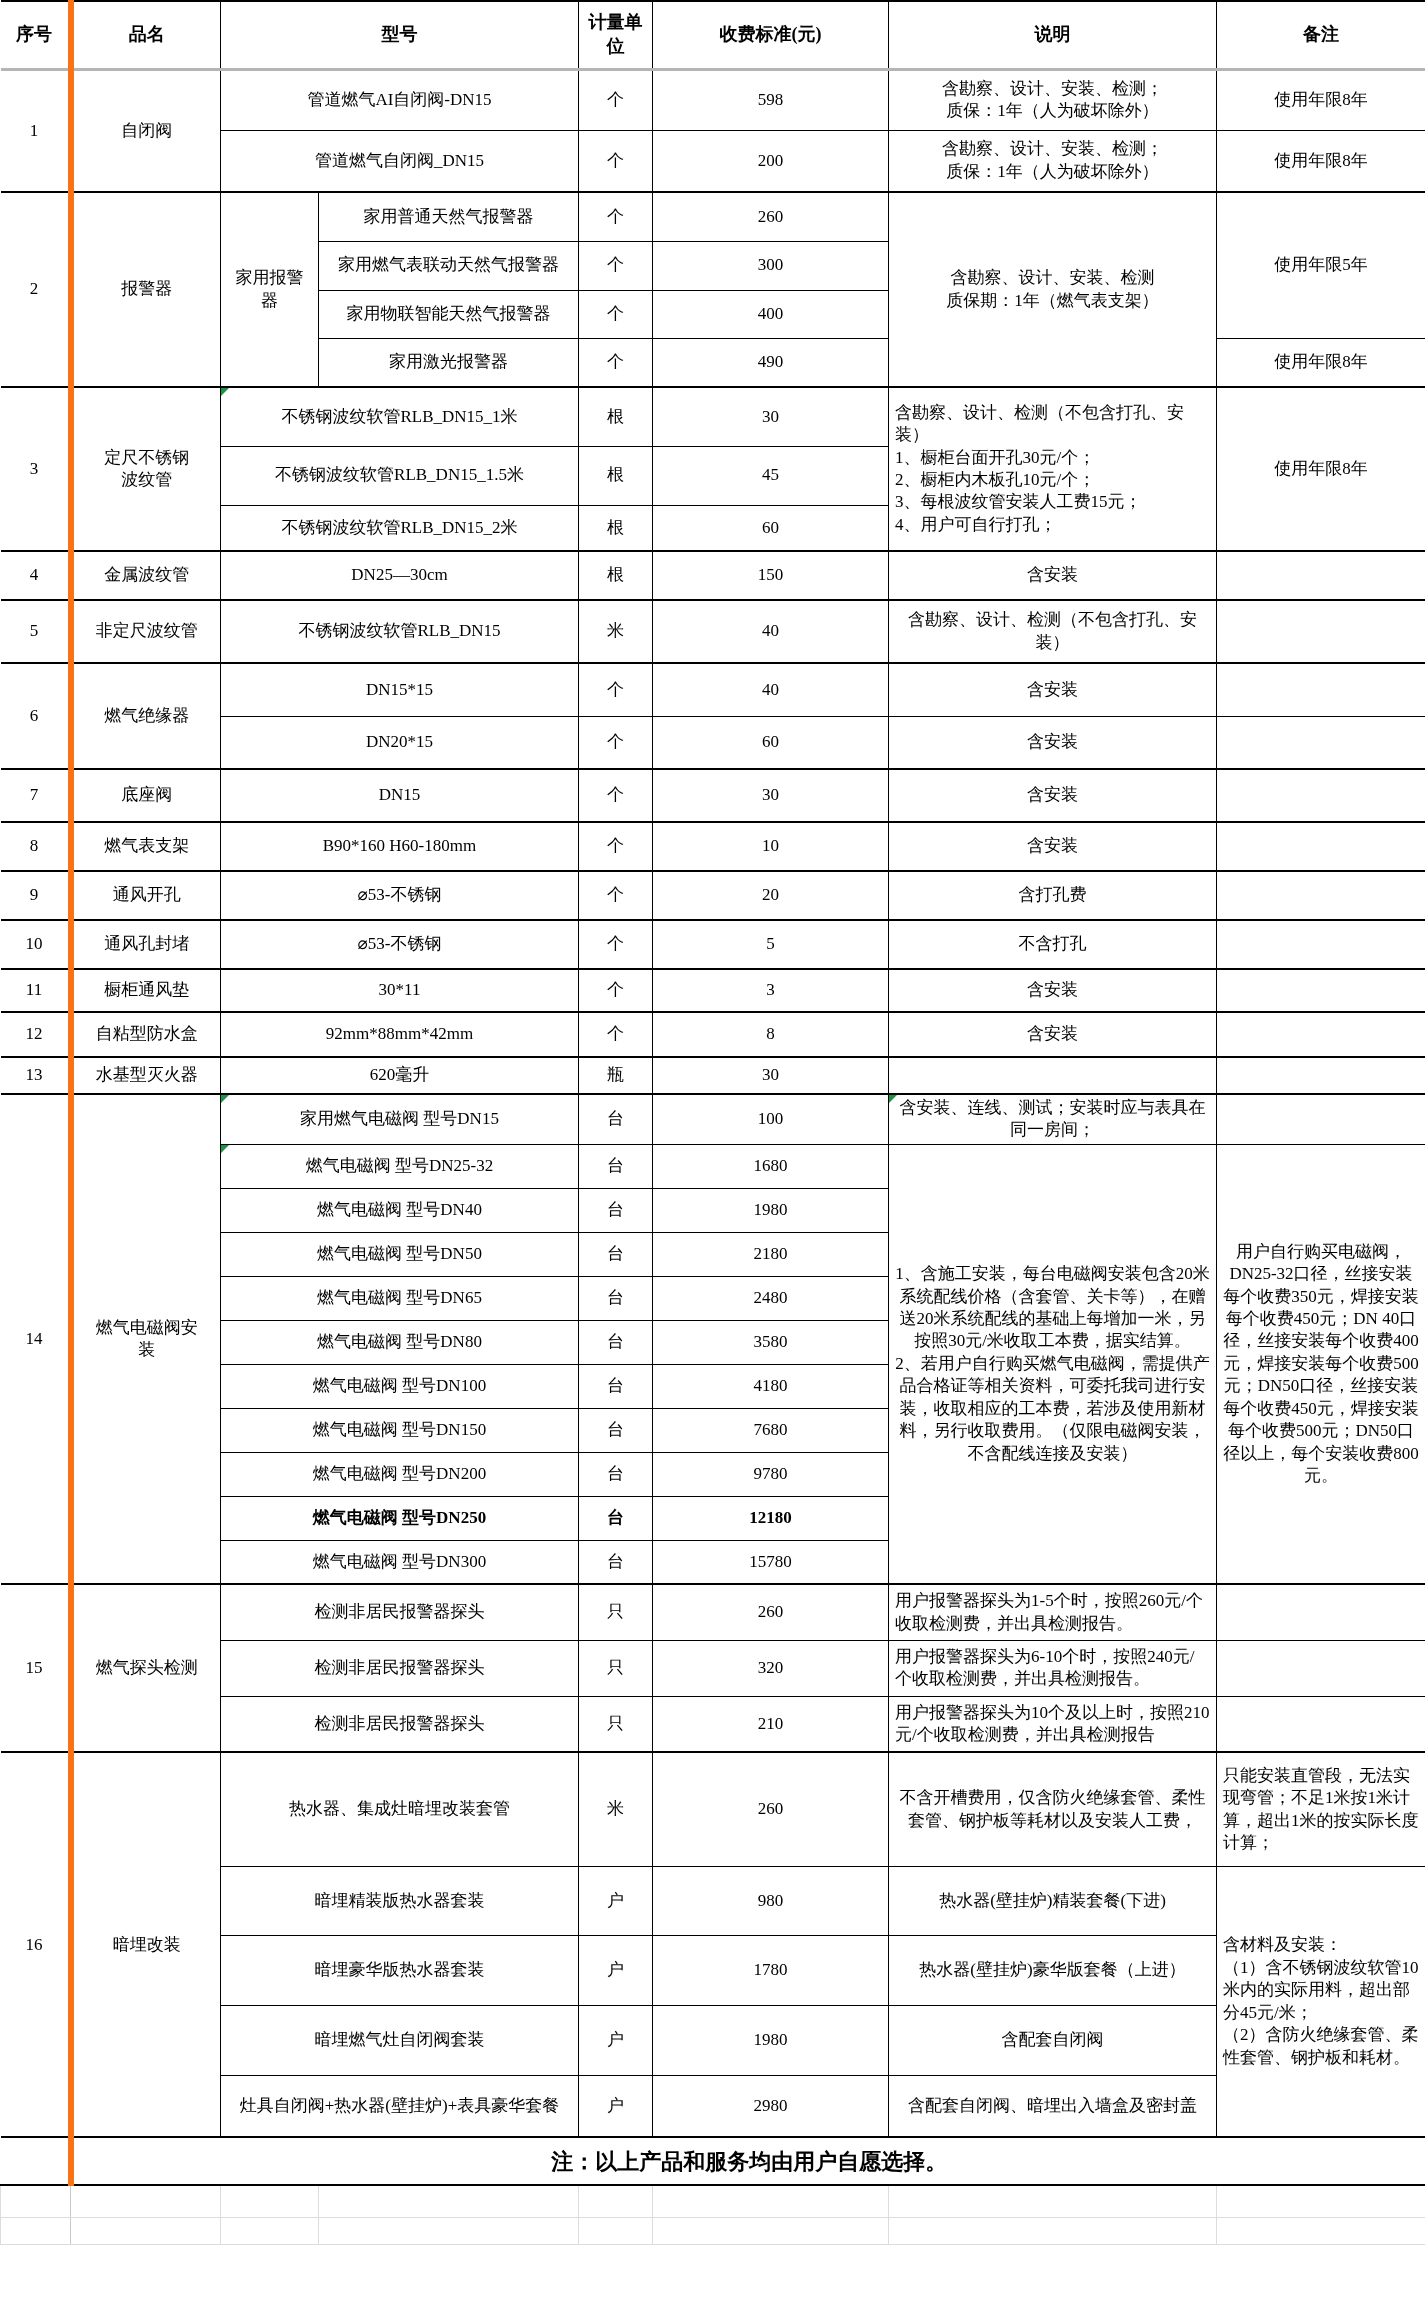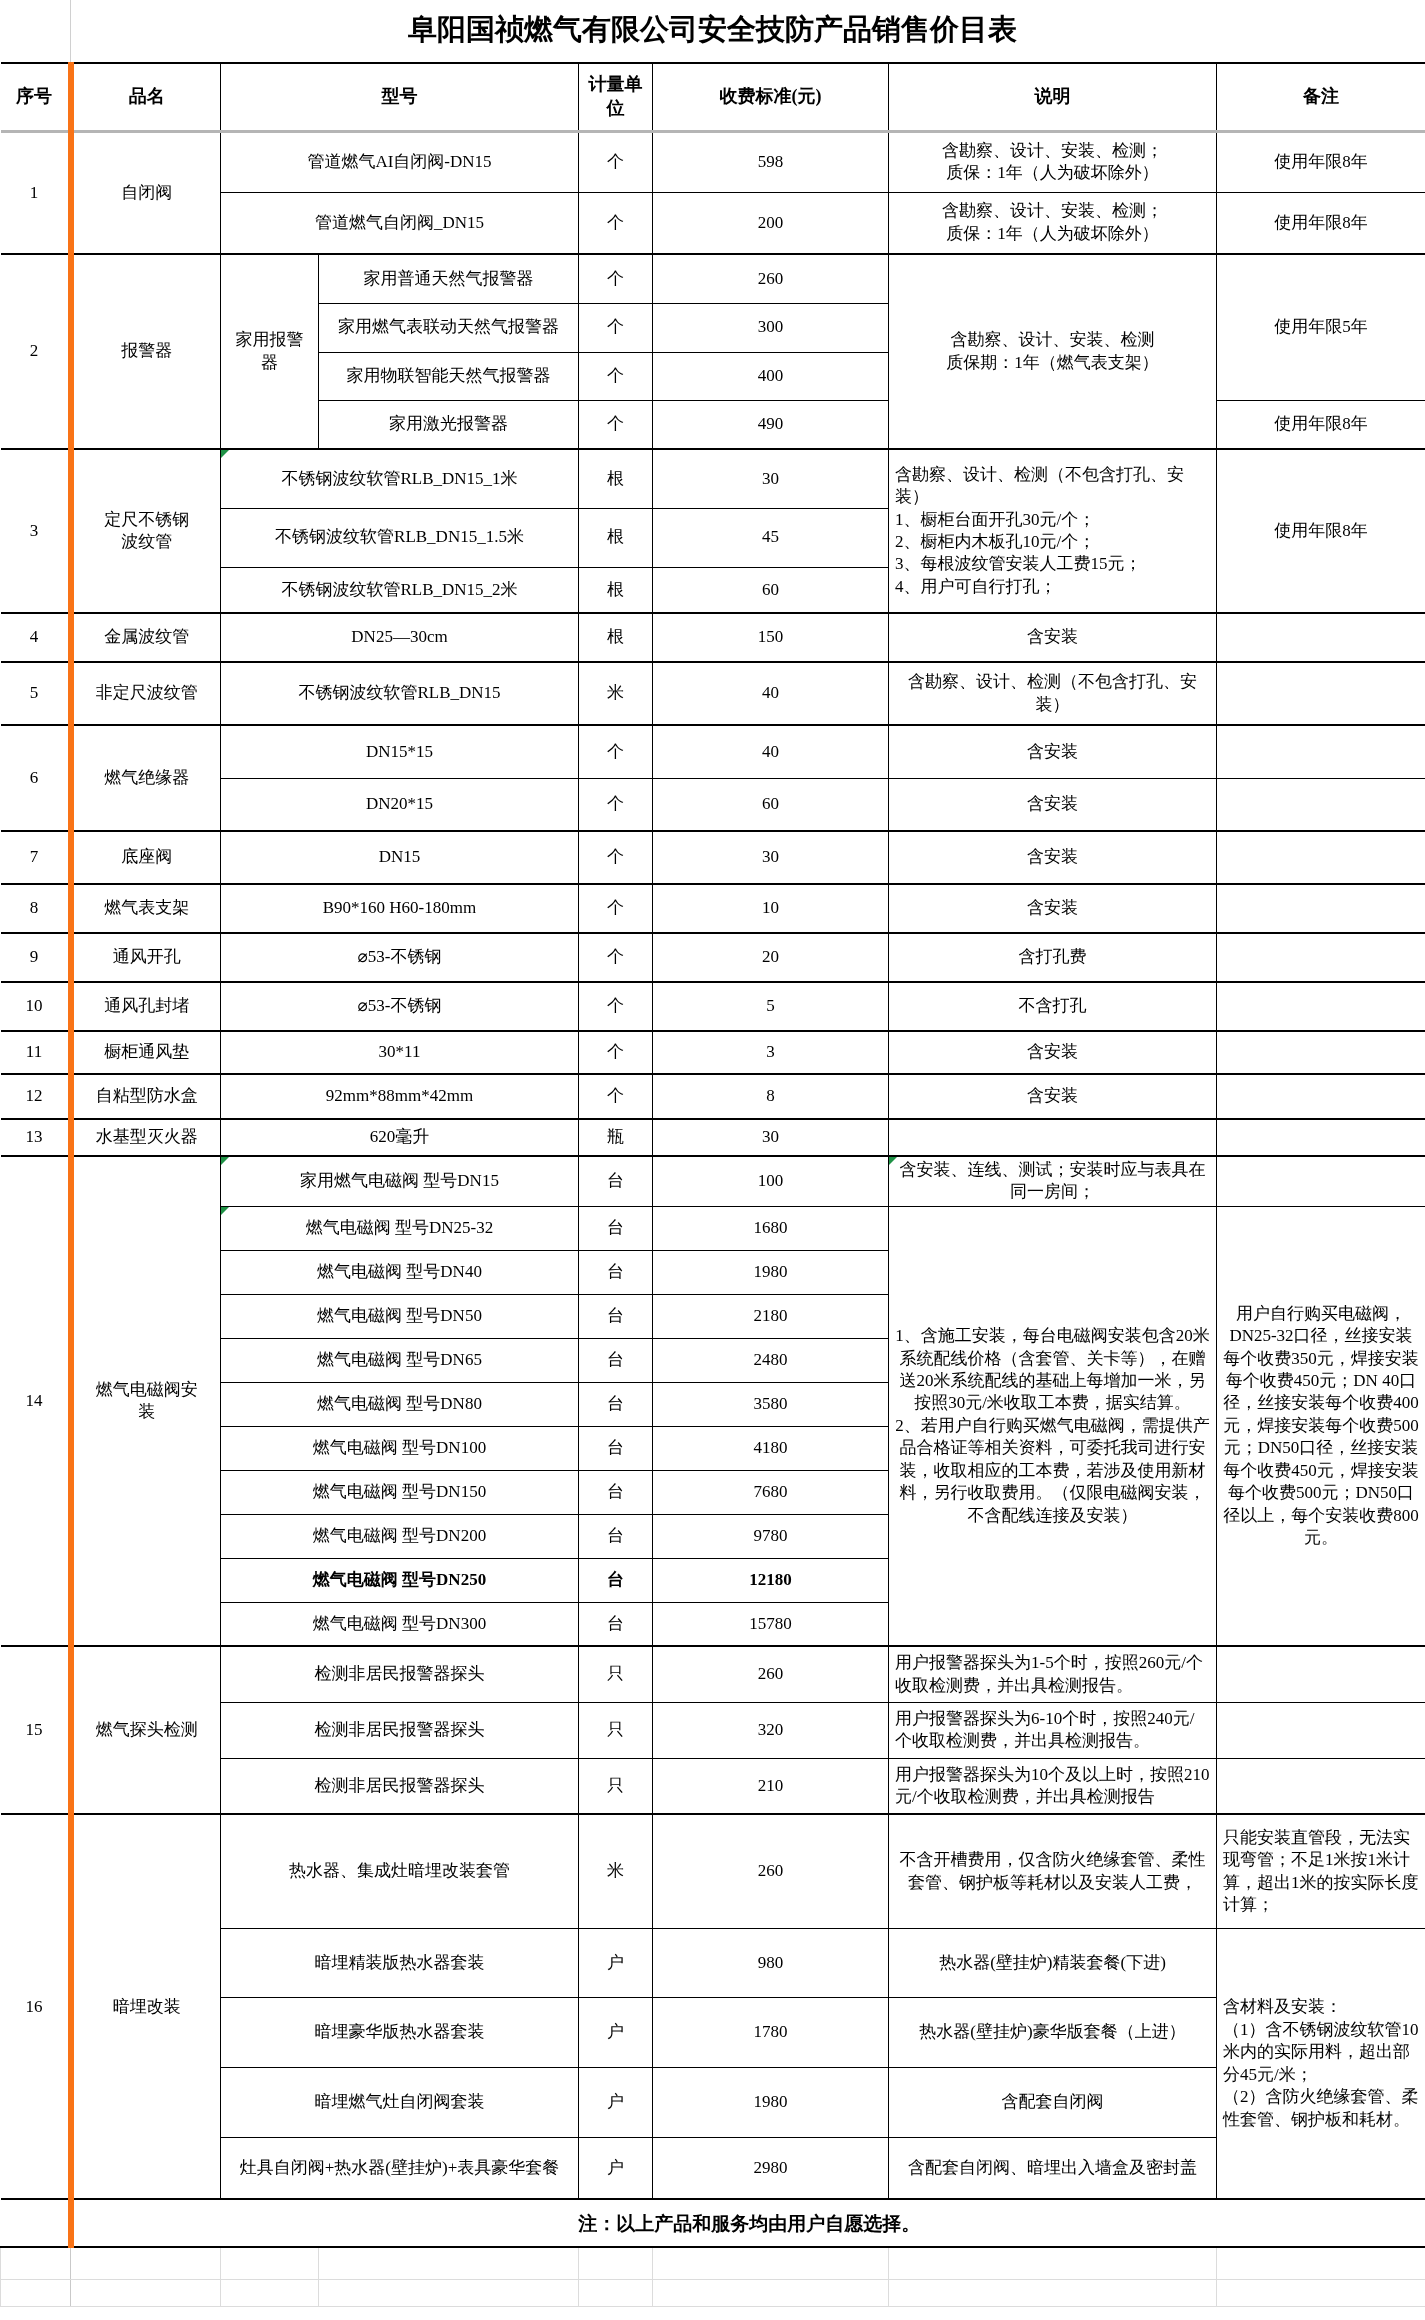--- a/index.html
+++ b/index.html
@@ -12,35 +12,31 @@
   th,td{border:1px solid #000;text-align:center;vertical-align:middle;
         font-size:17px;line-height:1.32;padding:2px 4px;box-sizing:border-box;
         position:relative;overflow:hidden;}
   thead th{font-weight:bold;font-size:18px;border-bottom:3px solid #b5b5b5;background:#fff;}
   .head-row{height:68px;}
   tr.blk>th, tr.blk>td{border-top:2px solid #000;}
   td.c-no, th.c-no{border-right:6px solid #f97316;border-left:none;}
   td:first-child, th:first-child{border-left:none;}
   .ct{white-space:pre-line;display:inline-block;width:100%;}
   td.ta-l{text-align:left;padding-left:6px;padding-right:5px;}
-  td.note{font-weight:bold;font-size:19px;}
+  td.note{font-weight:bold;font-size:22px;}
   tr.note-row>td{border-bottom:2px solid #000;}
   tr.ghost>td{border:1px solid #dcdcdc;}
   tr.ghost>td.c-no{border-right-color:#c9c9c9;}
   .marker{position:absolute;top:0;left:0;width:0;height:0;
           border-top:8px solid #1f9246;border-right:8px solid transparent;}
 </style>
 </head>
 <body>
 
 <div class="sheet">
-  <div class="title-band">
-    <div class="grid-stub"></div>
-    <div class="title">阜阳国祯燃气有限公司安全技防产品销售价目表</div>
-  </div>
 
   <table>
     <colgroup>
       <col style="width:70px">
         <col style="width:150px">
         <col style="width:98px">
         <col style="width:260px">
       <col style="width:74px">
         <col style="width:236px">
         <col style="width:328px">

